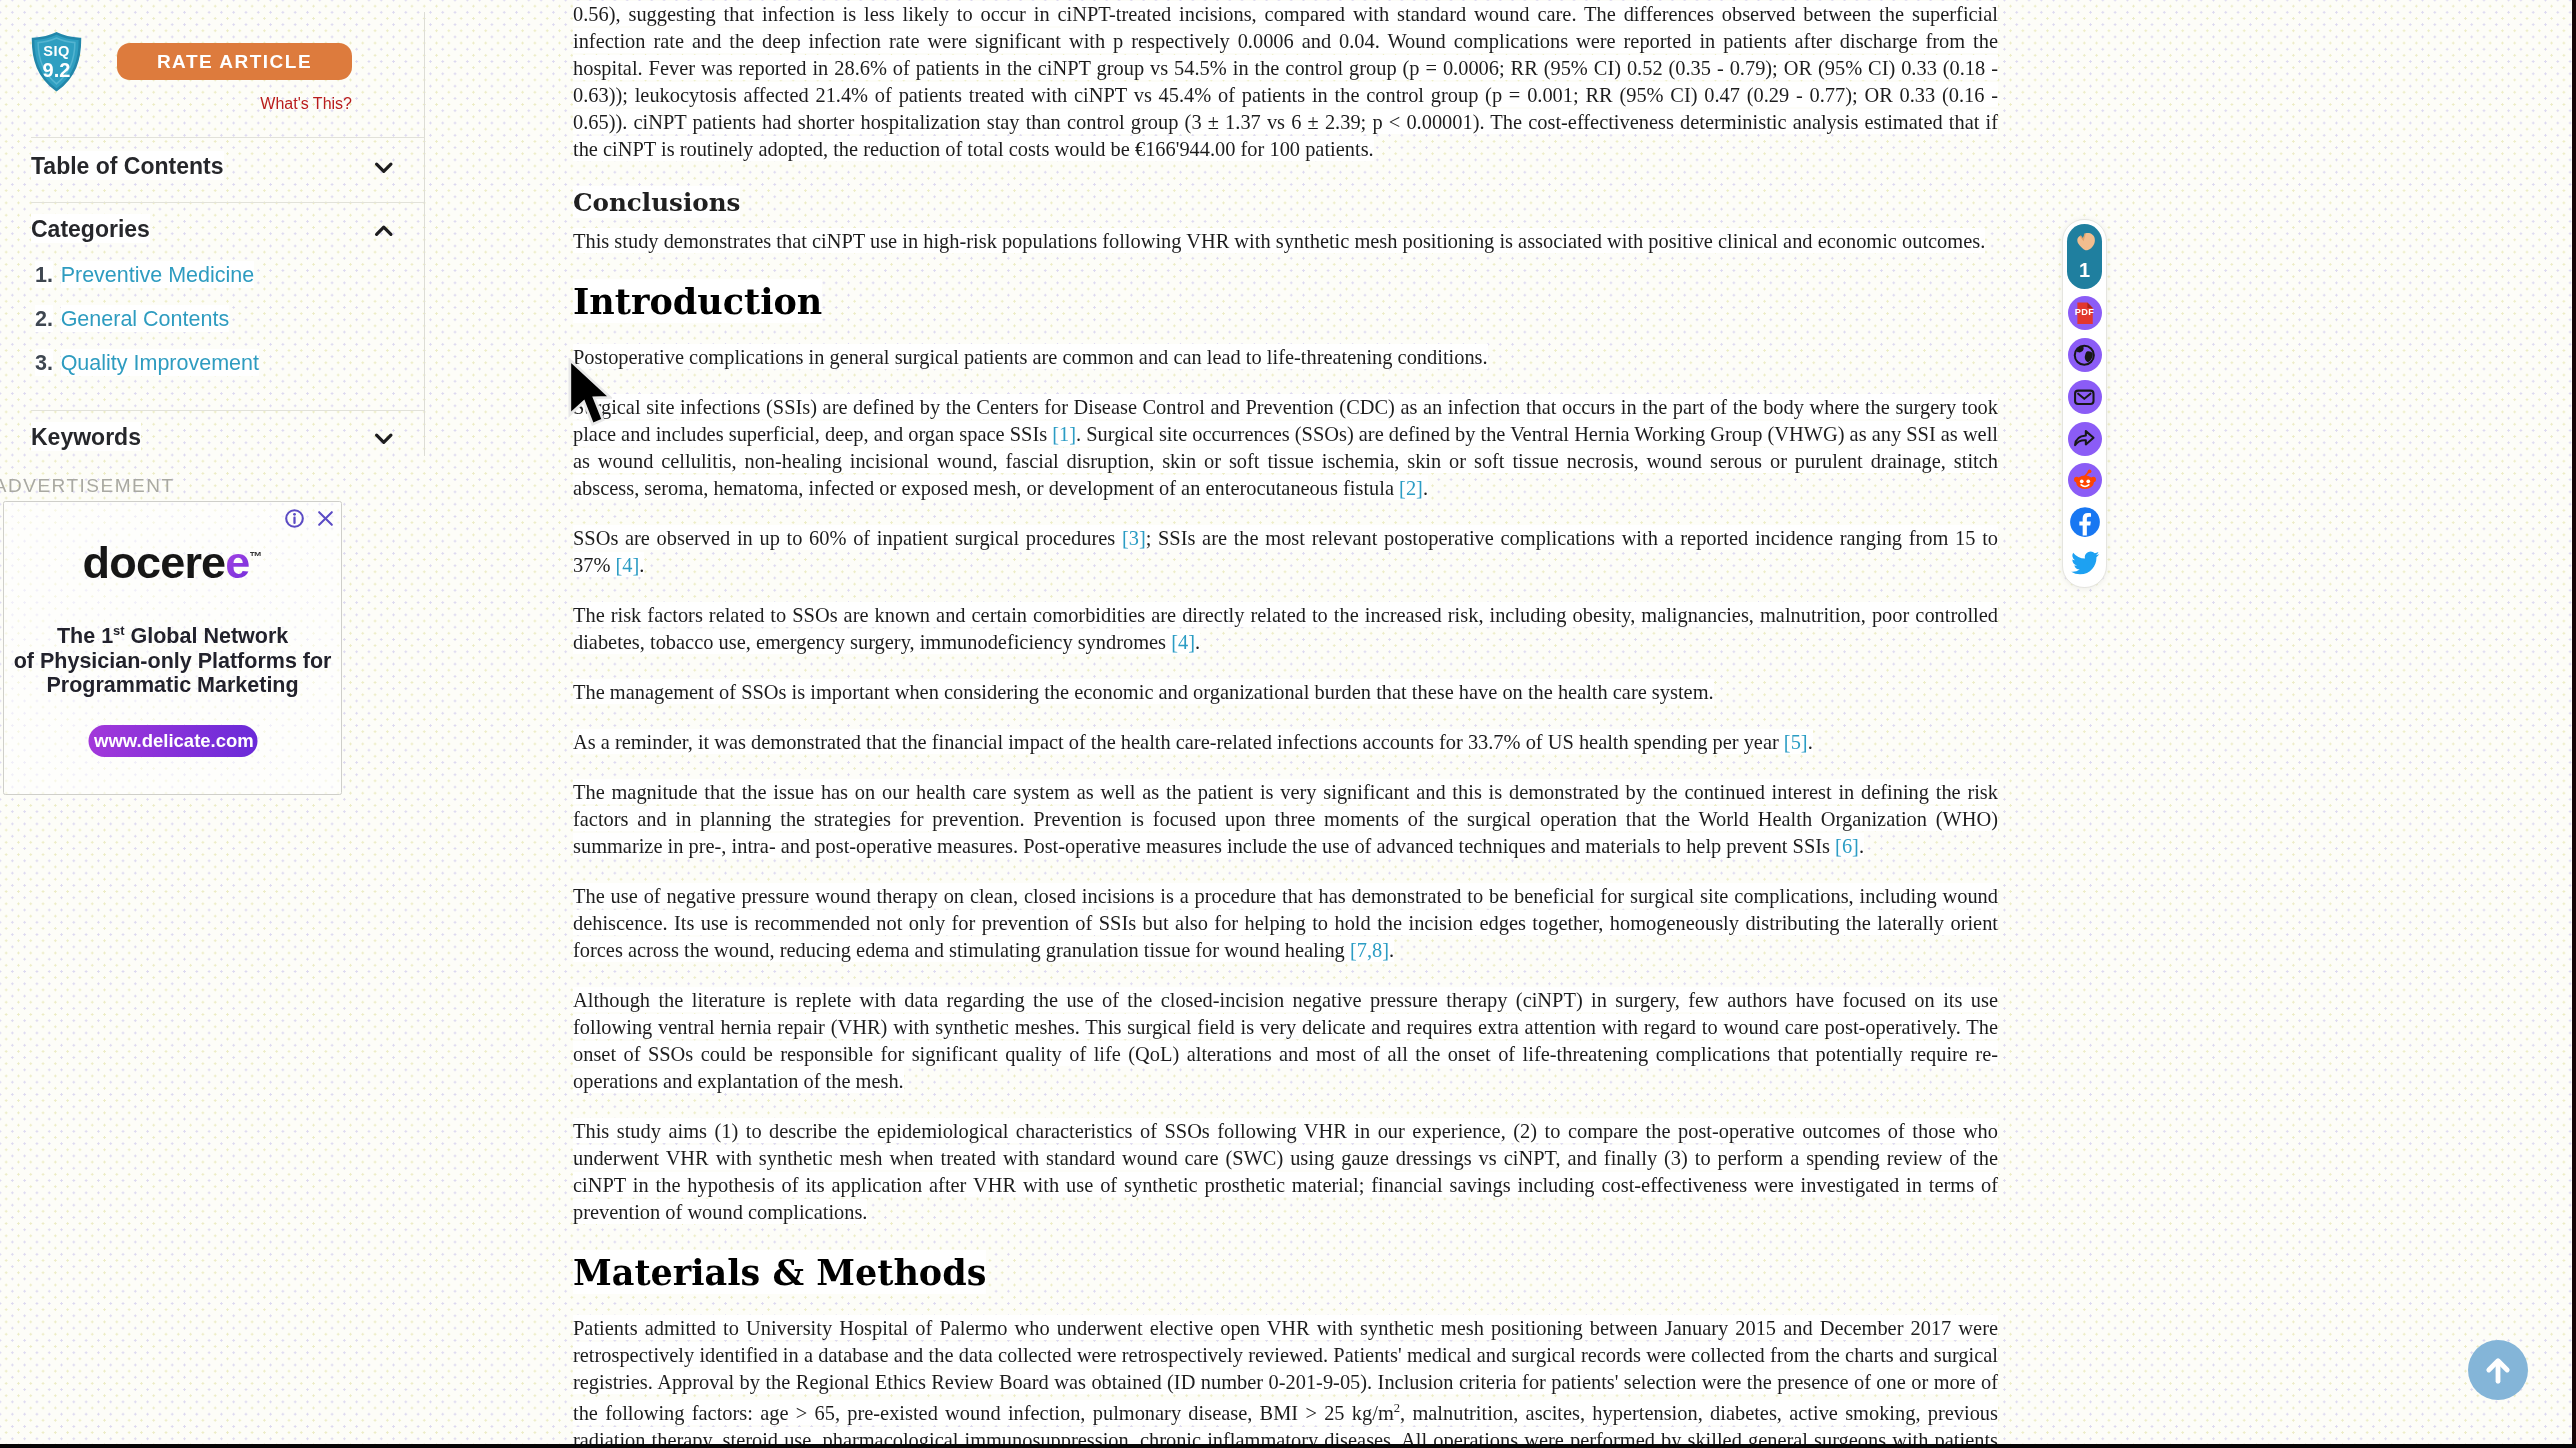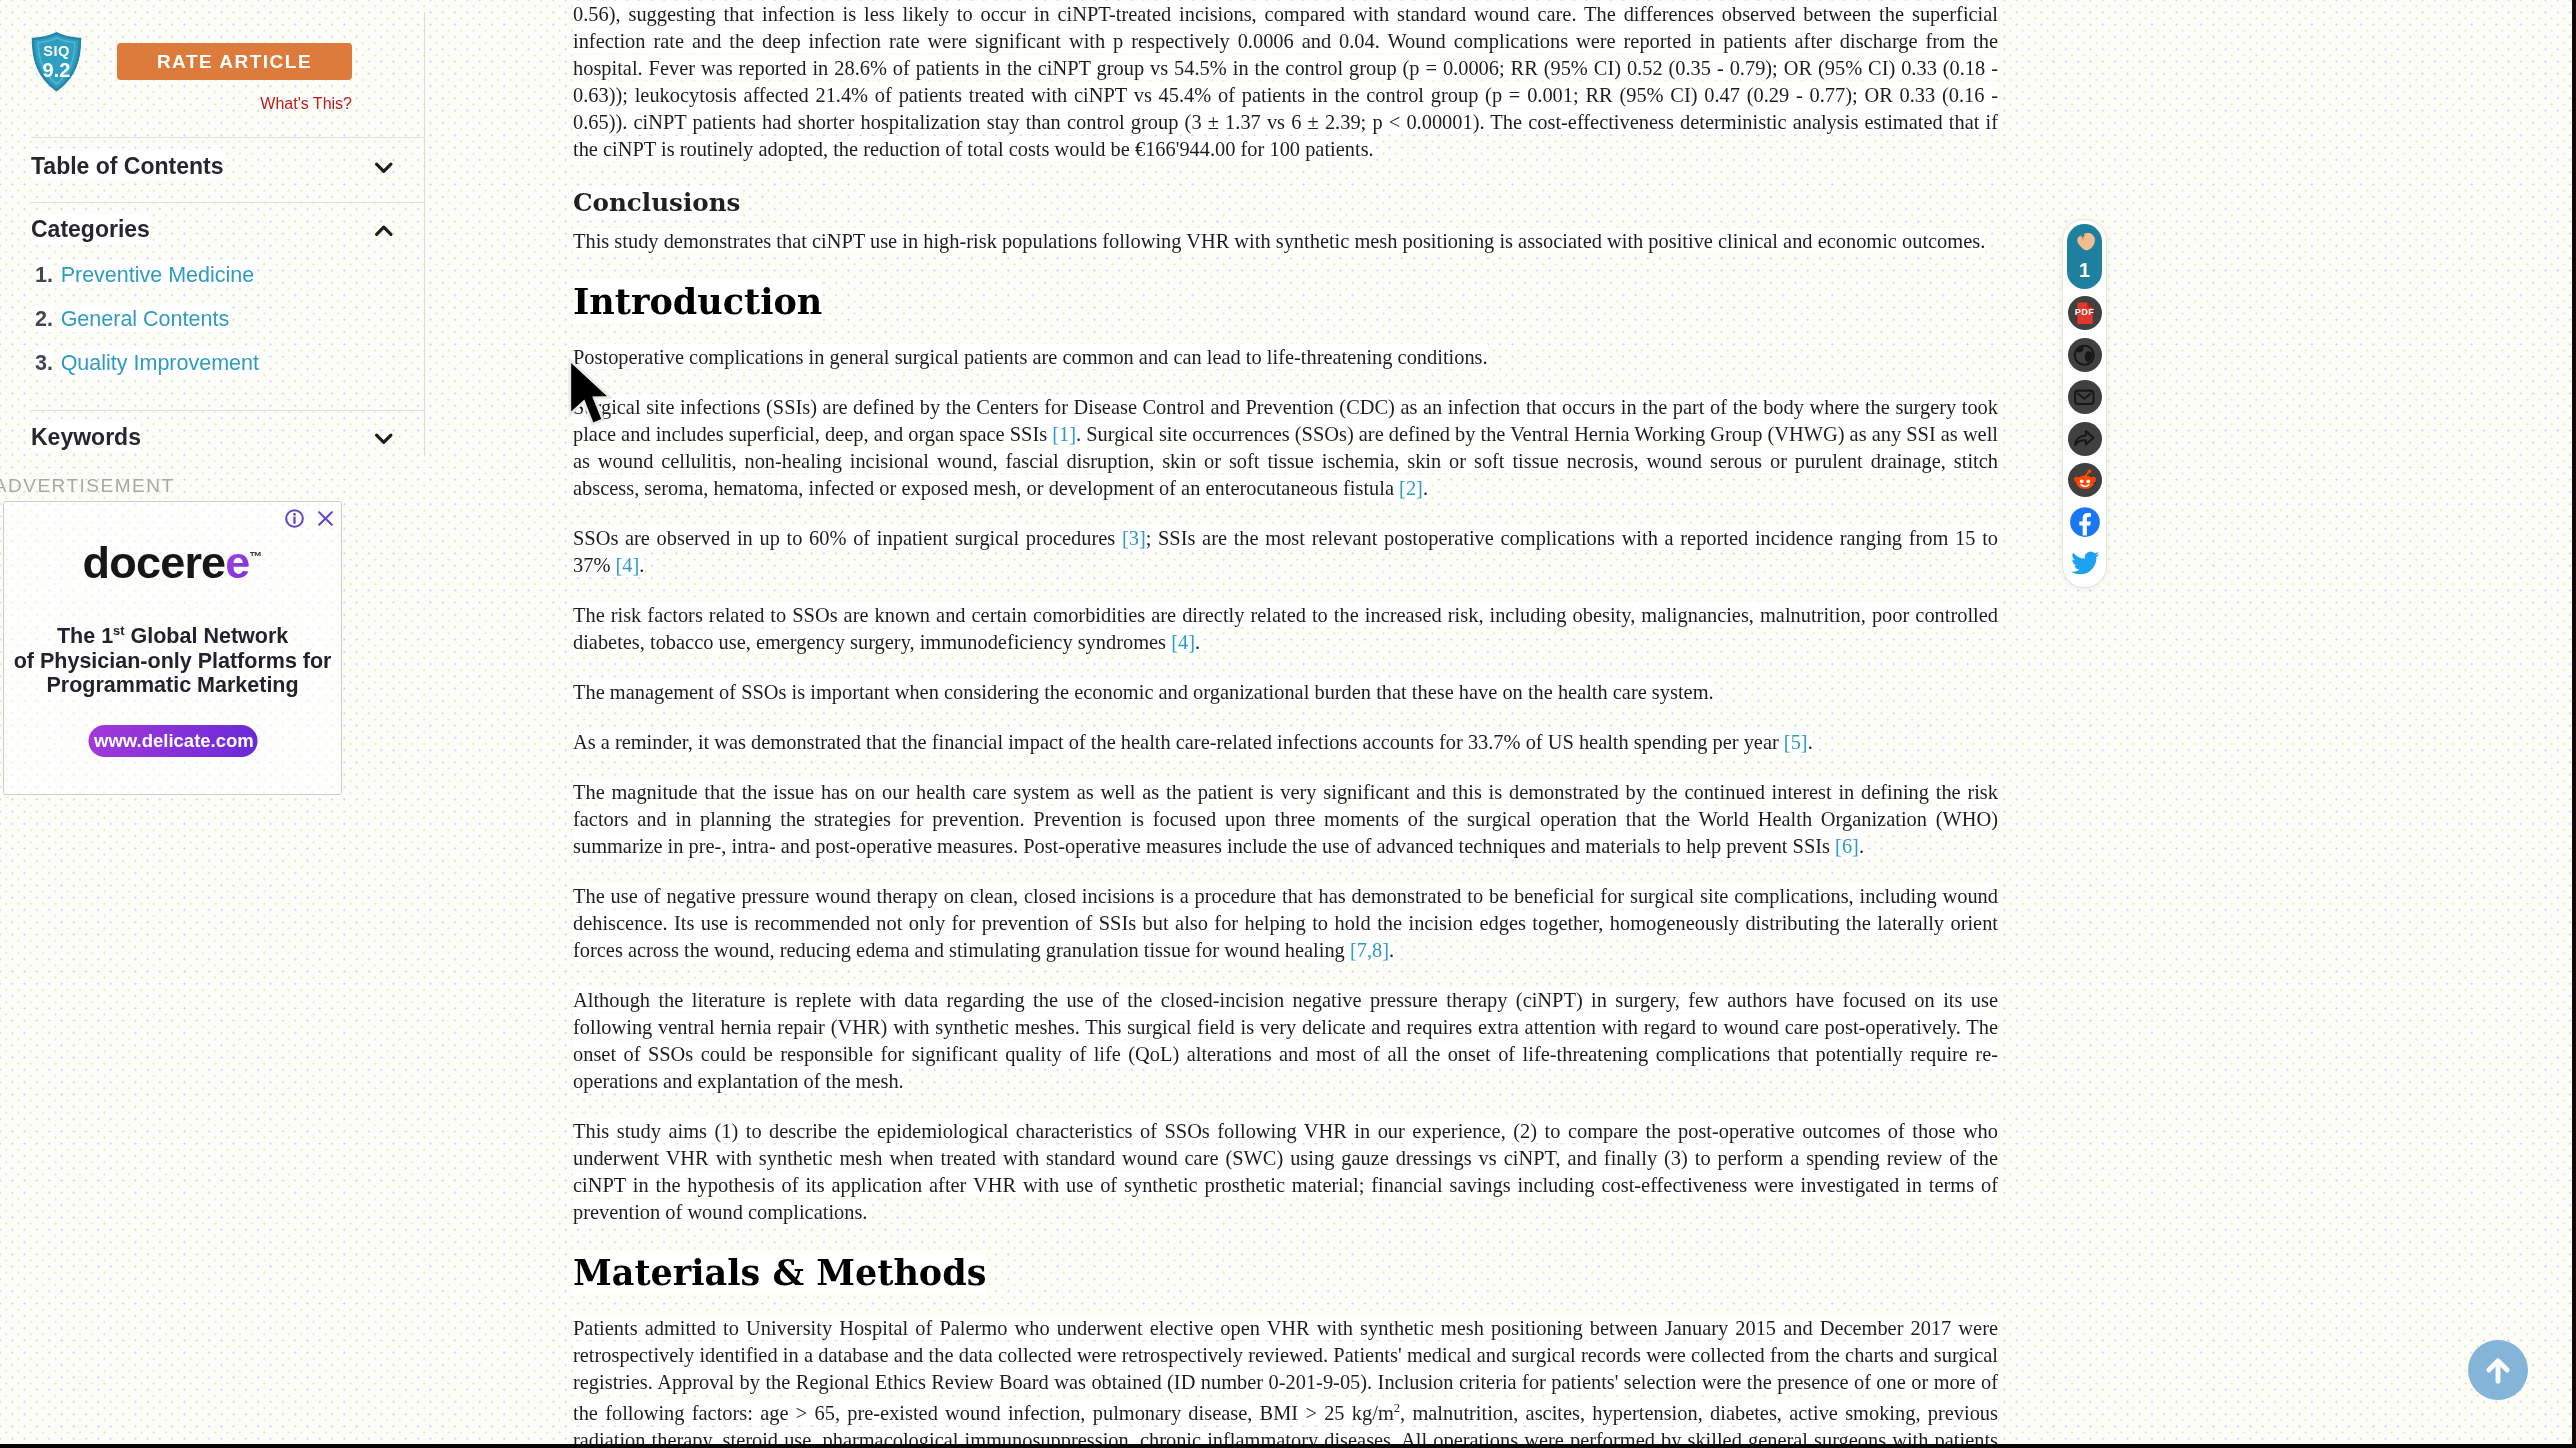--- a/index.html
+++ b/index.html
@@ -13,21 +13,21 @@
     background-size:12.3px 12.3px;
     background-position:0 0, 6.2px 6.2px;
   }
   .ink{background:#fff;padding:1.5px 0;-webkit-box-decoration-break:clone;box-decoration-break:clone;}
 
   
   .sidebar{position:absolute;left:0;top:12px;width:424px;height:444px;border-right:0.8px solid #ddddd6;}
   .siq-badge{position:absolute;left:31px;top:18.5px;width:51px;height:62px;cursor:pointer;}
   .siq-badge .siq-label{position:absolute;left:0;top:12.3px;width:100%;text-align:center;color:#fff;font-size:14.6px;font-weight:bold;letter-spacing:0.4px;}
   .siq-badge .siq-score{position:absolute;left:0;top:28.5px;width:100%;text-align:center;color:#fff;font-size:20px;font-weight:bold;}
-  .rate-btn{position:absolute;left:117px;top:31px;width:235px;height:37px;background:#dd7b3d;border:none;border-radius:4px;color:#fff;font-family:"Liberation Sans",sans-serif;font-size:19px;font-weight:600;letter-spacing:1.5px;cursor:pointer;}
+  .rate-btn{position:absolute;left:117px;top:31px;width:235px;height:37px;background:#dd7b3d;border:none;border-radius:13px;color:#fff;font-family:"Liberation Sans",sans-serif;font-size:19px;font-weight:600;letter-spacing:1.5px;cursor:pointer;}
   .whats-this{position:absolute;left:117px;top:83px;width:235px;text-align:right;color:#b91c1c;font-size:16px;cursor:pointer;}
   .sb-divider{position:absolute;left:31px;width:393px;height:0;border-top:0.8px solid #e2e2da;}
   .sb-row{position:absolute;left:31px;width:377px;height:35px;cursor:pointer;}
   .sb-row .sb-title{font-size:23px;font-weight:bold;color:#26272b;}
   .sb-row .chev{position:absolute;right:14px;top:4.6px;}
   .cat-list{position:absolute;left:35px;top:240px;width:369px;}
   .cat-item{height:44px;line-height:44px;font-size:21.5px;white-space:nowrap;}
   .cat-num{font-weight:bold;color:#3e4650;margin-right:7.7px;}
   .cat-link{color:#2e9cc0;text-decoration:none;cursor:pointer;}
 
@@ -48,21 +48,21 @@
   .content p{font-family:"Liberation Serif","DejaVu Serif",serif;font-size:20.4px;line-height:27px;text-align:justify;margin:0 0 23px 0;}
   .content h2{font-family:"DejaVu Serif",serif;font-size:35px;line-height:38px;font-weight:bold;margin:28px 0 23px 0;color:#000000;}
   .content h3{font-family:"DejaVu Serif",serif;font-size:24.6px;line-height:29px;font-weight:bold;margin:24.6px 0 10.8px 0;color:#202020;}
   .cite{color:#2b9cc4;cursor:pointer;}
   .content sup{font-size:.62em;}
 
   
   .share-toolbar{position:absolute;left:2062px;top:219px;width:43px;background:#fff;border:0.8px solid #e5e5e0;border-radius:22px;box-shadow:0 0.8px 6.2px rgba(0,0,0,.07);display:flex;flex-direction:column;align-items:center;gap:7.7px;padding:3.8px 0 6.2px 0;}
   .clap-pill{width:35px;height:65px;border-radius:17.7px;background:#1f7f9f;display:flex;flex-direction:column;align-items:center;cursor:pointer;}
   .clap-pill .clap-count{color:#fff;font-size:20px;font-weight:bold;margin-top:1.5px;}
-  .tool-circle{width:34px;height:34px;border-radius:50%;background:#404040;display:flex;align-items:center;justify-content:center;cursor:pointer;}
+  .tool-circle{width:34px;height:34px;border-radius:50%;background:#8b5cf6;display:flex;align-items:center;justify-content:center;cursor:pointer;}
   .pdf-badge{width:24.6px;height:24.6px;position:relative;}
   .pdf-badge .pdf-txt{position:absolute;left:0;top:6.2px;width:100%;text-align:center;color:#fff;font-size:9.2px;font-weight:bold;letter-spacing:0.4px;}
 
   
   .scroll-top{position:absolute;left:2468px;top:1340px;width:60px;height:60px;border-radius:50%;background:#84b5d8;border:none;display:flex;align-items:center;justify-content:center;cursor:pointer;}
   .cursor{position:absolute;left:566px;top:358px;pointer-events:none;}
   .edge-right{position:absolute;right:0;top:0;width:3.8px;height:100%;background:#150607;}
   .edge-bottom{position:absolute;left:0;bottom:0;width:100%;height:5.4px;background:#070707;}
 </style>
 </head>

